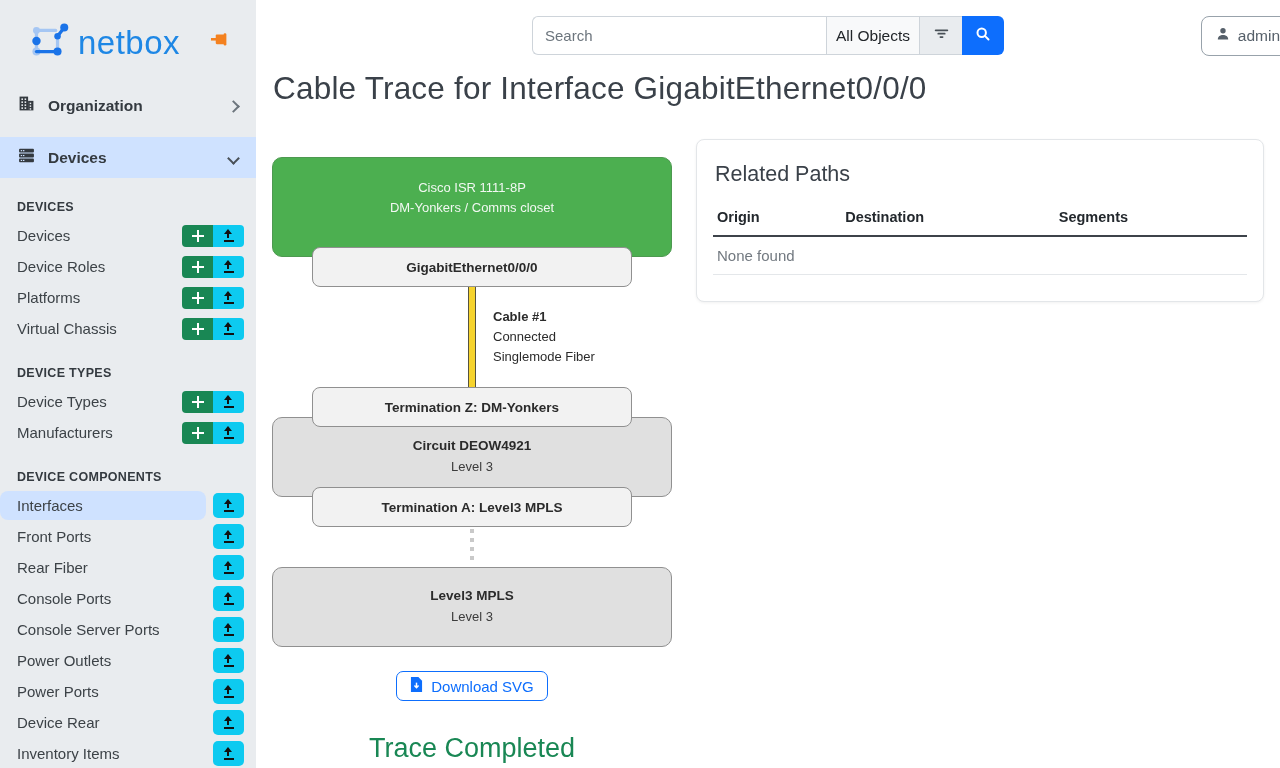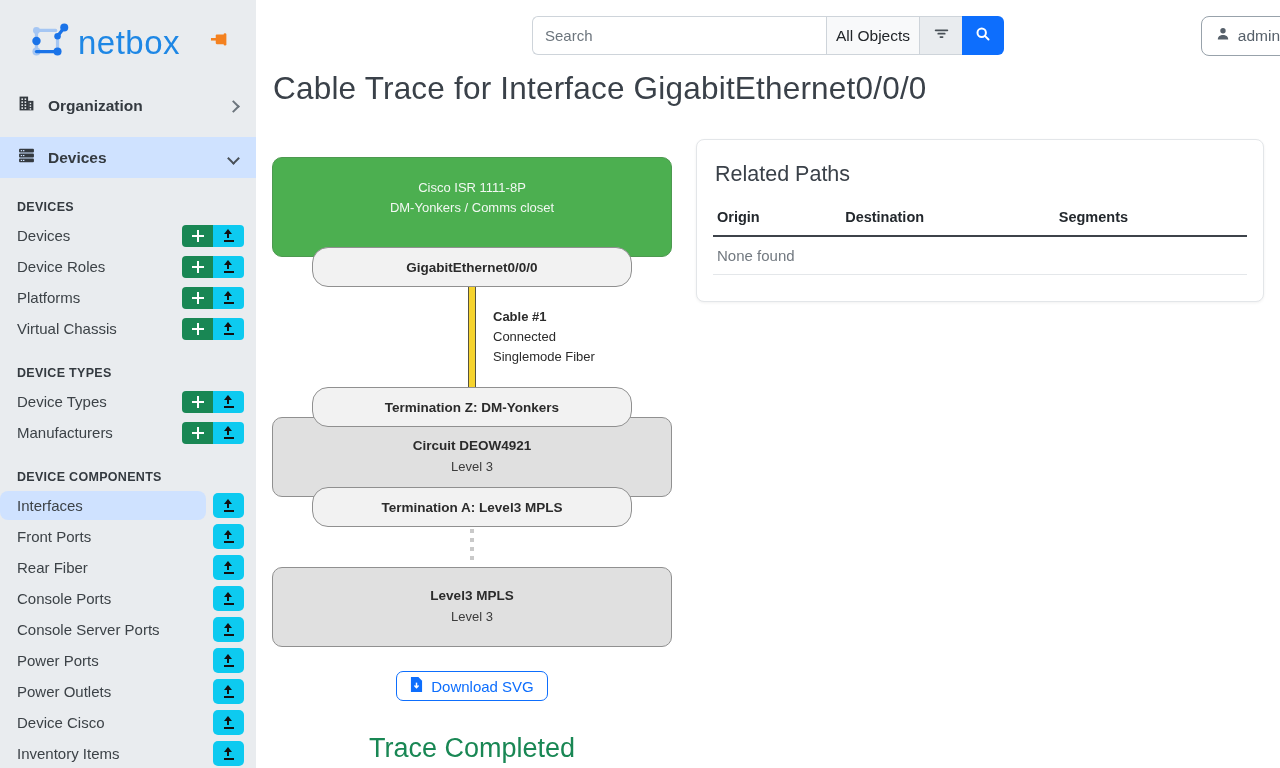--- a/index.html
+++ b/index.html
@@ -64,21 +64,21 @@
       color:#3a4149;letter-spacing:.2px;}
 
   
   .diagram{position:absolute;left:272px;top:157px;width:400px;height:491px;}
   .node{position:absolute;box-sizing:border-box;text-align:center;border-radius:10px;cursor:pointer;}
   .dev-box{left:0;top:0;width:400px;height:100px;background:#4caf50;border:1px solid #4d9950;
       color:#fff;padding-top:20px;line-height:20px;z-index:1;}
   .dev-name{font-size:14px;font-weight:bold;}
   .dev-sub{font-size:13px;color:#f2f8f2;}
   .slim{left:40px;width:320px;height:40px;background:#f2f2f2;border:1px solid #909090;
-      border-radius:16px;display:flex;align-items:center;justify-content:center;
+      border-radius:8px;display:flex;align-items:center;justify-content:center;
       font-size:13.5px;font-weight:bold;color:#2b2b2b;z-index:3;}
   .if-box{top:90px;}
   .tz-box{top:230px;}
   .ta-box{top:330px;}
   .wide{left:0;width:400px;height:80px;background:#e0e0e0;border:1px solid #909090;
       padding-top:17px;line-height:21px;z-index:2;}
   .circuit-box{top:260px;}
   .pn-box{top:410px;}
   .wide .w-name{font-size:13.5px;font-weight:bold;color:#2b2b2b;}
   .wide .w-sub{font-size:13px;color:#3c3c3c;}
@@ -296,37 +296,37 @@
     </div>
     <div class="s-item">
       <span class="s-label">Console Server Ports</span>
       <span class="btn-pair">
           <span class="b-imp solo">
             <span class="up-ic"></span>
           </span>
         </span>
     </div>
     <div class="s-item">
+      <span class="s-label">Power Outlets</span>
+      <span class="btn-pair">
+          <span class="b-imp solo">
+            <span class="up-ic"></span>
+          </span>
+        </span>
+    </div>
+    <div class="s-item">
       <span class="s-label">Power Ports</span>
       <span class="btn-pair">
           <span class="b-imp solo">
             <span class="up-ic"></span>
           </span>
         </span>
     </div>
     <div class="s-item">
-      <span class="s-label">Power Outlets</span>
-      <span class="btn-pair">
-          <span class="b-imp solo">
-            <span class="up-ic"></span>
-          </span>
-        </span>
-    </div>
-    <div class="s-item">
-      <span class="s-label">Device Cisco</span>
+      <span class="s-label">Device Rear</span>
       <span class="btn-pair">
           <span class="b-imp solo">
             <span class="up-ic"></span>
           </span>
         </span>
     </div>
     <div class="s-item">
       <span class="s-label">Inventory Items</span>
       <span class="btn-pair">
           <span class="b-imp solo">

